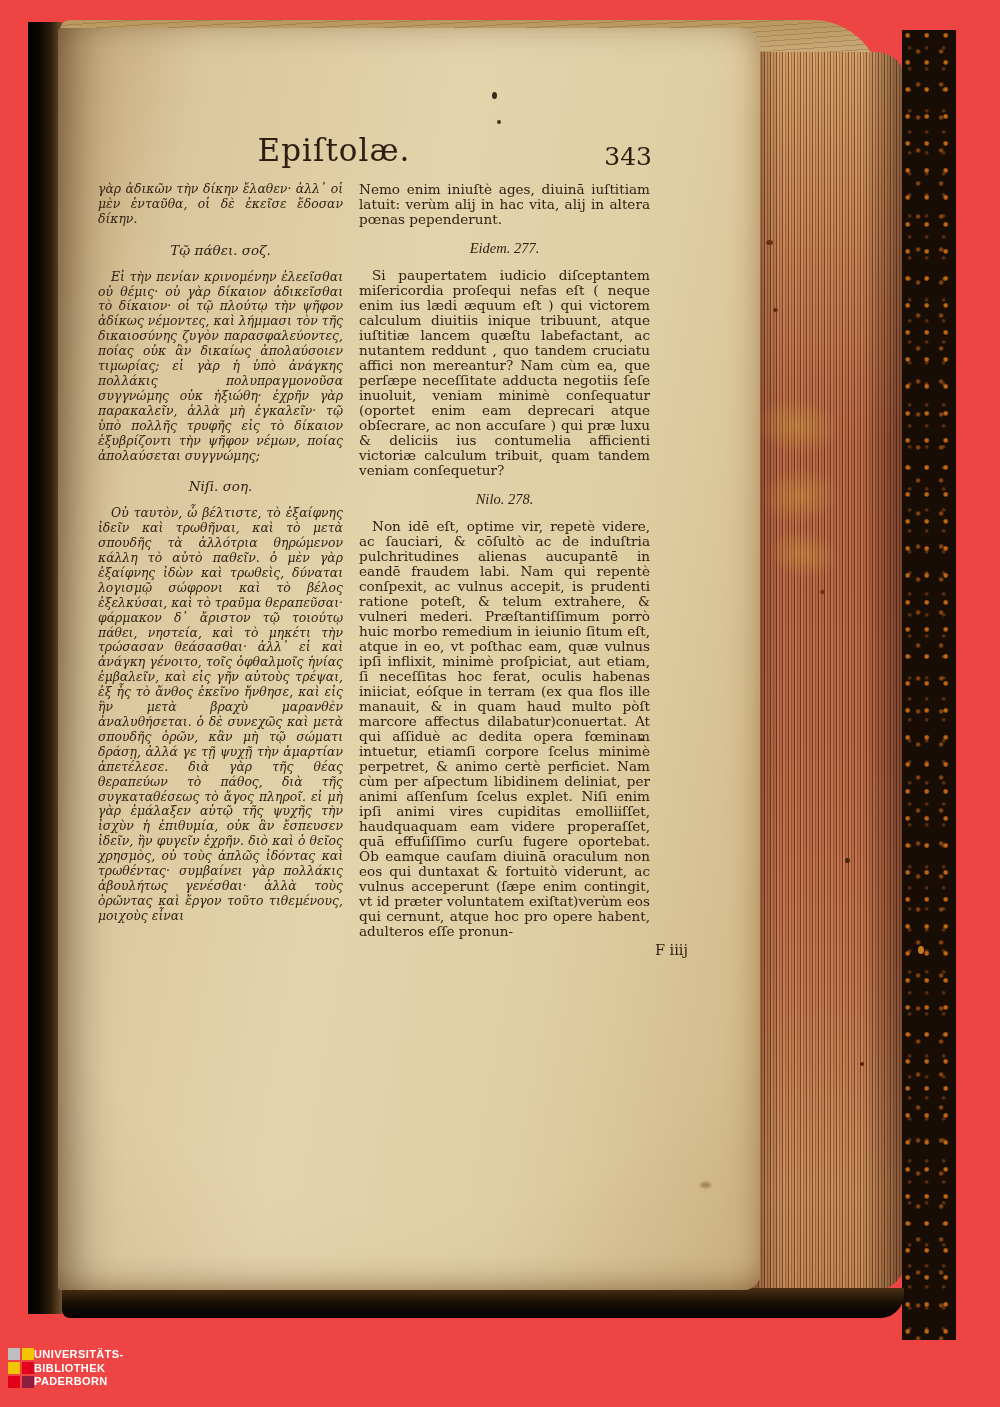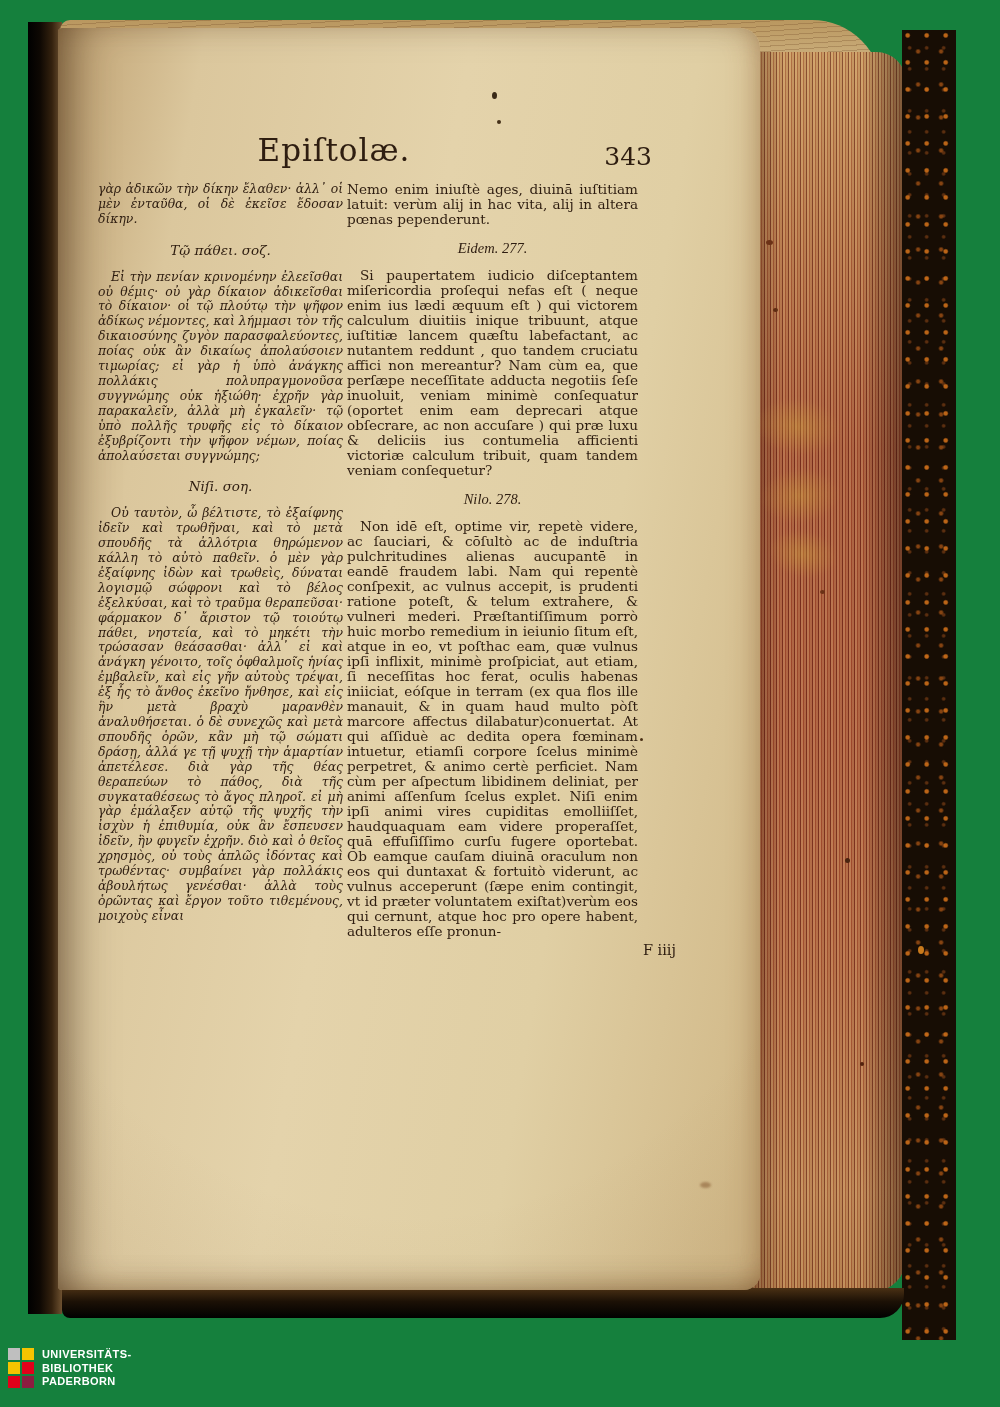--- a/index.html
+++ b/index.html
@@ -1,16 +1,16 @@
 <!DOCTYPE html>
 <html><head>
 <meta charset="utf-8">
 <style>
   html,body{margin:0;padding:0;background:#000;}
-  .scene{position:relative;width:1000px;height:1407px;background:#15803d;overflow:hidden;
+  .scene{position:relative;width:1000px;height:1407px;background:#ef4444;overflow:hidden;
          font-family:"DejaVu Serif", serif;}
 
   
   .spine{position:absolute;left:28px;top:22px;width:34px;height:1292px;
          background:linear-gradient(90deg,#000 0%,#0e0803 35%,#33210e 70%,#6e5130 100%);}
   .edge-top{position:absolute;left:60px;top:20px;width:822px;height:102px;
             border-radius:10px 70px 0 0;
             background:
               repeating-linear-gradient(176deg,rgba(110,70,35,.28) 0 1px,rgba(0,0,0,0) 1px 5px),
               linear-gradient(180deg,#b9975f 0%,#cfb382 45%,#d9c597 100%);}
@@ -41,21 +41,21 @@
         box-shadow:inset 30px 0 46px -20px rgba(55,32,12,.6),
                    inset -16px 0 30px -14px rgba(130,75,30,.4),
                    inset 0 -18px 30px -16px rgba(110,70,30,.35);}
 
   .content{position:absolute;left:40px;top:96px;width:556px;color:#2e1d10;}
   .header-row{position:relative;height:58px;}
   .title{position:absolute;left:0;width:472px;text-align:center;top:8px;
          font-size:31px;letter-spacing:1px;}
   .pagenum{position:absolute;right:2px;top:18px;font-size:25px;}
 
-  .cols{display:flex;gap:4px;}
+  .cols{display:flex;gap:16px;}
   .col-left{width:245px;}
   .col-right{width:291px;}
 
   .greek{font-style:italic;font-size:12.4px;line-height:14.9px;text-align:justify;}
   .latin{font-size:13.6px;line-height:15px;text-align:justify;}
   .frag{margin:0 0 4px 0;}
   .greek-heading{font-style:italic;text-align:center;font-size:13.5px;margin:16px 0 12px 0;}
   .latin-heading{font-style:italic;text-align:center;font-size:14.5px;margin:14px 0 12px 0;font-family:Liberation Serif, serif;}
   .body-par{margin:0;text-indent:13px;}
   .signature{margin-top:4px;text-align:right;transform:translateX(38px);font-size:14.5px;}
@@ -72,21 +72,21 @@
   .s8{left:700px;top:1182px;width:11px;height:6px;background:rgba(120,70,30,.45);filter:blur(1px);}
   .s9{left:860px;top:1062px;width:4px;height:4px;background:#52230e;}
   .s10{left:820px;top:590px;width:5px;height:4px;background:#6b3116;}
   .smudge{position:absolute;filter:blur(1.5px);
           background:radial-gradient(ellipse at center,rgba(206,162,58,.4),rgba(0,0,0,0) 70%);}
   .m1{left:755px;top:398px;width:86px;height:58px;transform:rotate(7deg);}
   .m2{left:760px;top:468px;width:80px;height:56px;transform:rotate(-5deg);}
   .m3{left:768px;top:530px;width:70px;height:48px;transform:rotate(10deg);}
 
   
-  .watermark{position:absolute;left:8px;top:1348px;display:flex;align-items:center;gap:8px;}
+  .watermark{position:absolute;left:8px;top:1348px;display:flex;align-items:center;gap:0;}
   .wm-logo{display:grid;grid-template-columns:12px 12px;grid-auto-rows:12px;gap:2px;}
   .wm-logo span{display:block;width:12px;height:12px;}
   .wm-logo span:nth-child(1){background:#bfbfbf;}
   .wm-logo span:nth-child(2){background:#f5c400;}
   .wm-logo span:nth-child(3){background:#f5c400;}
   .wm-logo span:nth-child(4){background:#e2001a;}
   .wm-logo span:nth-child(5){background:#e2001a;}
   .wm-logo span:nth-child(6){background:#8c1d40;}
   .wm-text{font-family:"Liberation Sans", sans-serif;font-size:11px;line-height:13.5px;
            color:#fff;font-weight:bold;letter-spacing:.4px;}

